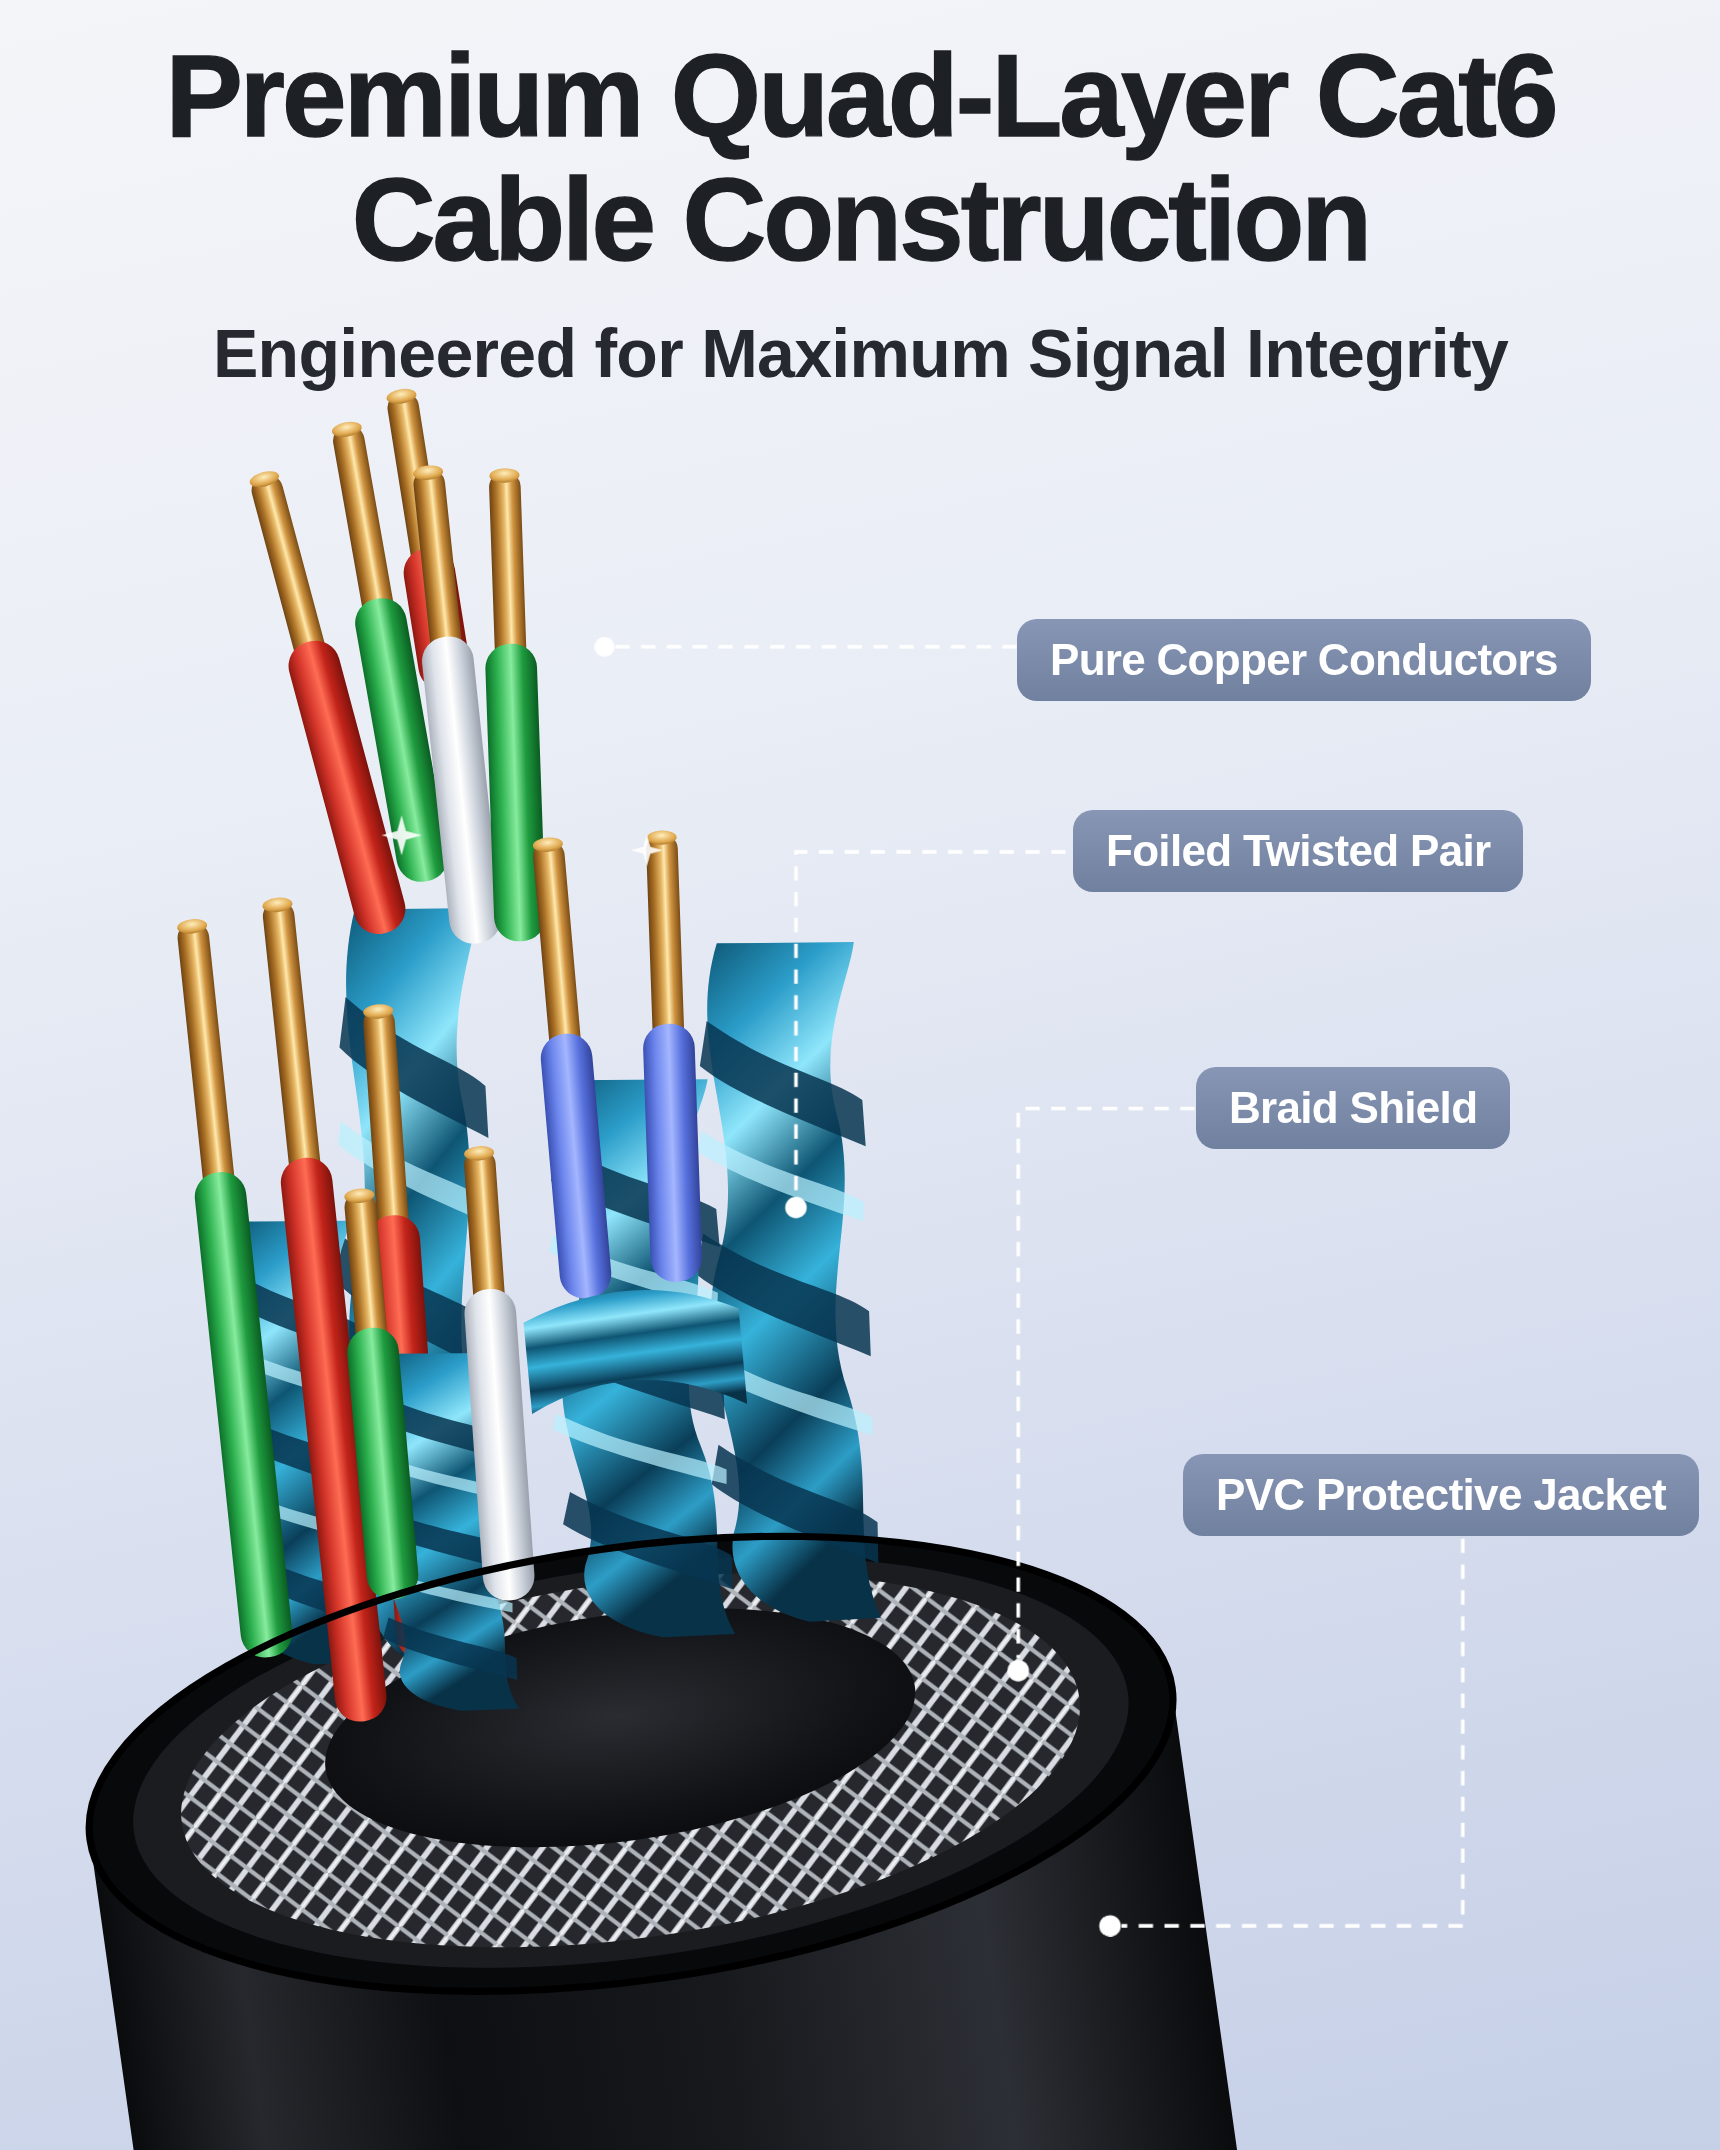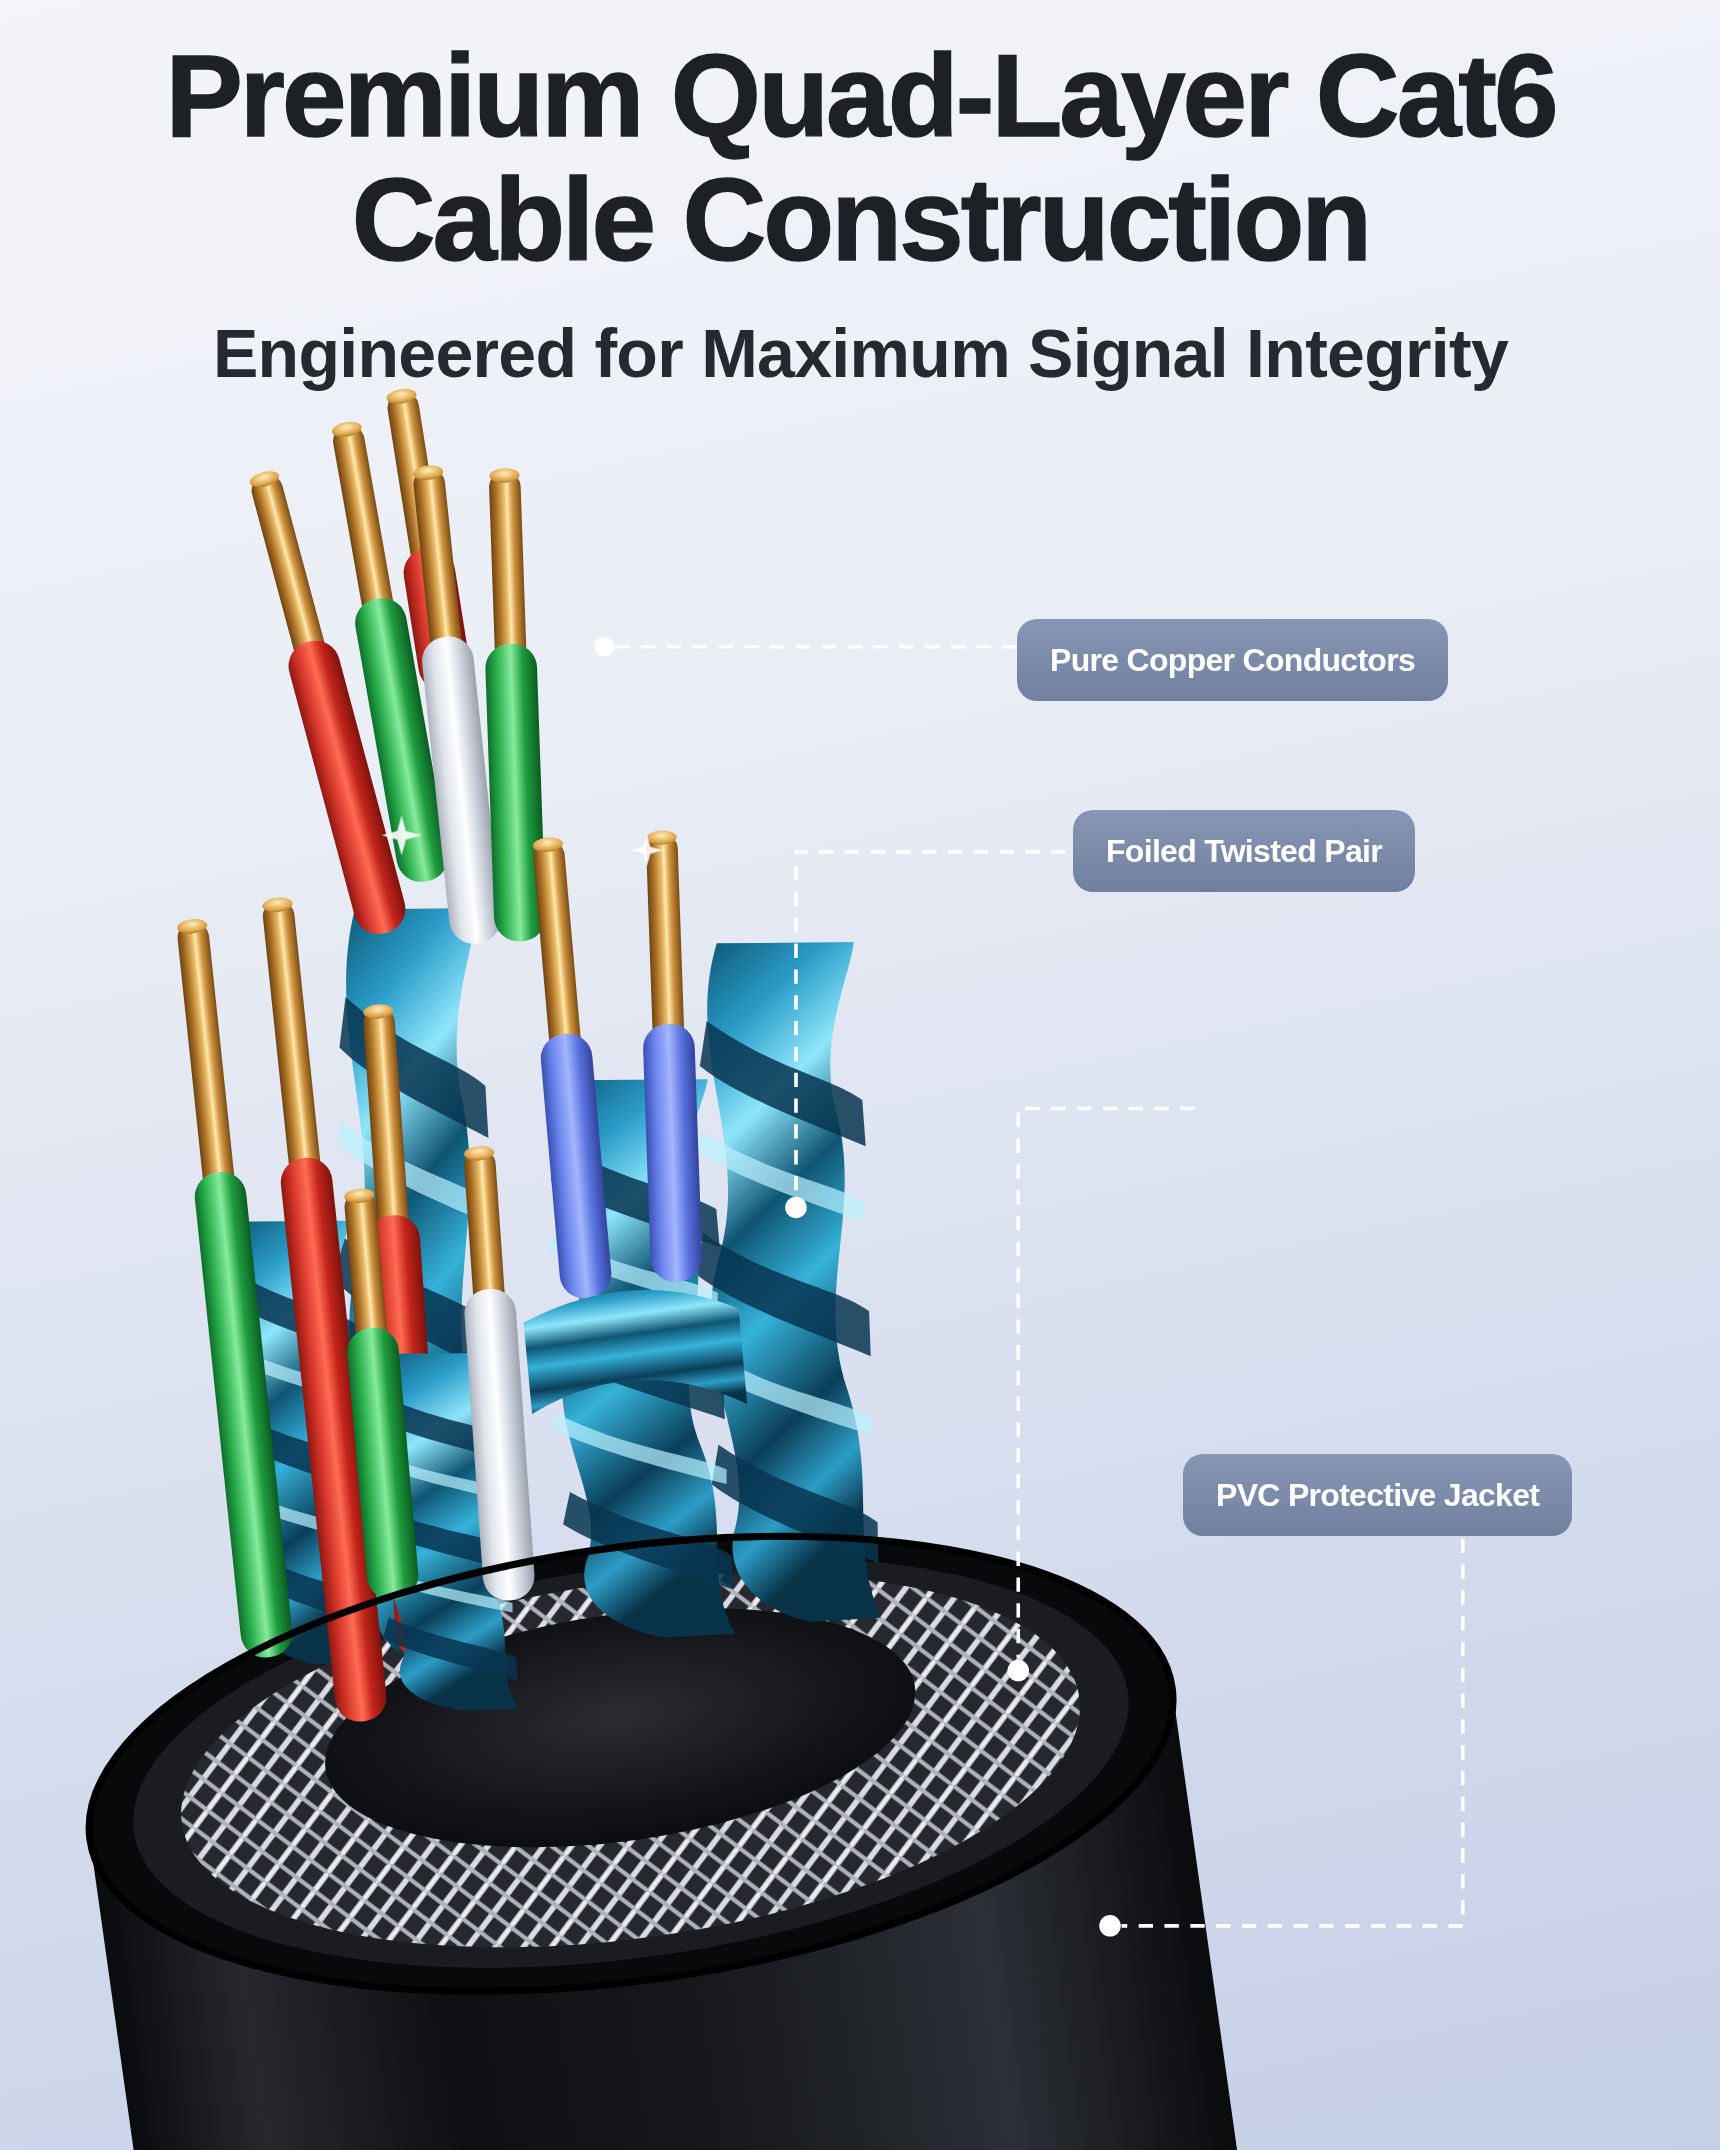--- a/index.html
+++ b/index.html
@@ -26,21 +26,21 @@
     color:#26292f;
   }
   .art { position:absolute; left:0; top:0; width:1721px; height:2151px; }
   .pill {
     position:absolute;
     height:82px; line-height:82px;
     padding:0 33px;
     border-radius:20px;
     background:linear-gradient(180deg,#8796b4 0%, #7b8aa9 55%, #70809f 100%);
     color:#ffffff;
-    font-size:32px; font-weight:700;
+    font-size:44px; font-weight:700;
     letter-spacing:-0.7px;
     white-space:nowrap;
   }
   .p1 { left:1017px; top:619px; }
   .p2 { left:1057px; top:810px;margin-left:16px; }
   .p3 { left:1196px; top:1067px; }
   .p4 { left:1176px; top:1454px;margin-left:7px; }
 </style>
 </head>
 <body>
@@ -254,16 +254,17 @@
   </svg>
 
   <div class="title">
     <div>Premium Quad-Layer Cat6</div>
     <div>Cable Construction</div>
   </div>
   <div class="subtitle">Engineered for Maximum Signal Integrity</div>
 
   <div class="pill p1">Pure Copper Conductors</div>
   <div class="pill p2">Foiled Twisted Pair</div>
+  <div class="pill p3">Braid Shield</div>
   <div class="pill p4">PVC Protective Jacket</div>
 
 </div>
 
 
 </body></html>

